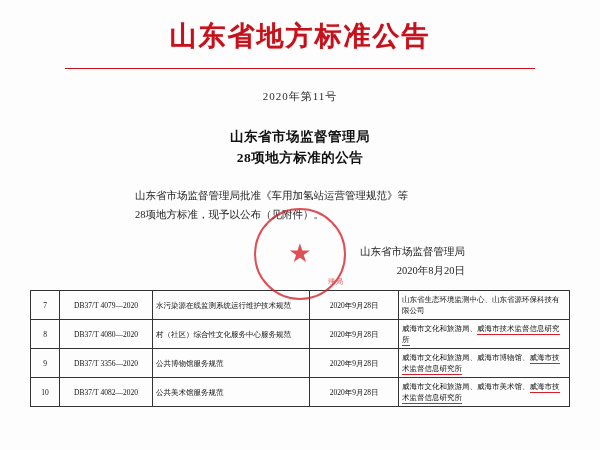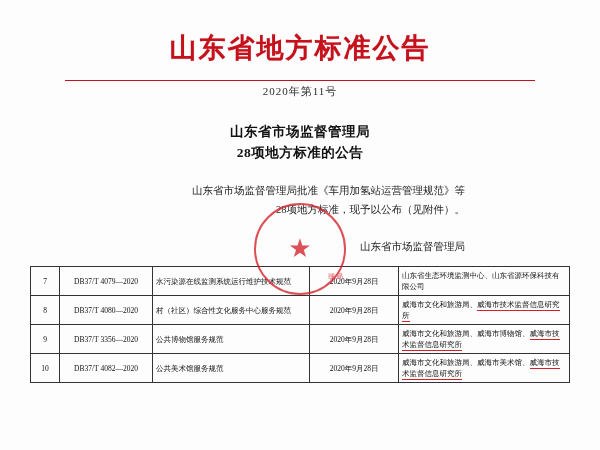--- a/index.html
+++ b/index.html
@@ -20,54 +20,54 @@
     background: #fdfdfd;
     box-sizing: border-box;
   }
   .doc-title {
     text-align: center;
     color: #c5111b;
     font-family: "Liberation Serif", serif;
     font-weight: bold;
     font-size: 27px;
     letter-spacing: 2px;
-    padding-top: 30px;
+    padding-top: 18px;
     text-shadow: 0 0 1px rgba(197,17,27,0.4);
   }
   .rule-red {
     width: 470px;
     margin: 14px auto 0 auto;
     border-top: 1.5px solid #c5111b;
   }
   .issue-no {
     text-align: center;
     font-size: 11px;
     color: #2c2c2c;
-    margin-top: 3px;
+    margin-top: 20px;
     letter-spacing: 1px;
   }
   .headline {
     text-align: center;
     margin-top: 22px;
     color: #111;
     font-weight: bold;
     font-size: 13.5px;
     line-height: 21px;
     letter-spacing: 0.5px;
   }
   .headline div {
     white-space: nowrap;
   }
   .body-para {
     width: 330px;
     margin: 18px auto 0 auto;
     font-size: 10.5px;
     line-height: 19px;
     color: #1d1d1d;
-    text-align: right;
+    text-align: left;
   }
   .attach {
     width: 330px;
     margin: 14px auto 0 auto;
     font-size: 10.5px;
     line-height: 19px;
     color: #1d1d1d;
   }
   .sign-block {
     width: 330px;
@@ -161,20 +161,21 @@
 
   <div class="attach">
   </div>
 
   <div class="sign-block">
     <div class="seal">
       <div class="star">★</div>
       <div class="seal-bottom">理局</div>
     </div>
     <div>山东省市场监督管理局</div>
+    <div>2020年8月20日</div>
   </div>
 
   <table class="std-table">
     <tbody>
       <tr>
         <td class="col-no">7</td>
         <td class="col-code">DB37/T 4079—2020</td>
         <td class="col-name">水污染源在线监测系统运行维护技术规范</td>
         <td class="col-date">2020年9月28日</td>
         <td class="col-org"><span>山东省生态环境监测中心、山东省源环保科技有限公司</span><span class="u-red"></span></td>

